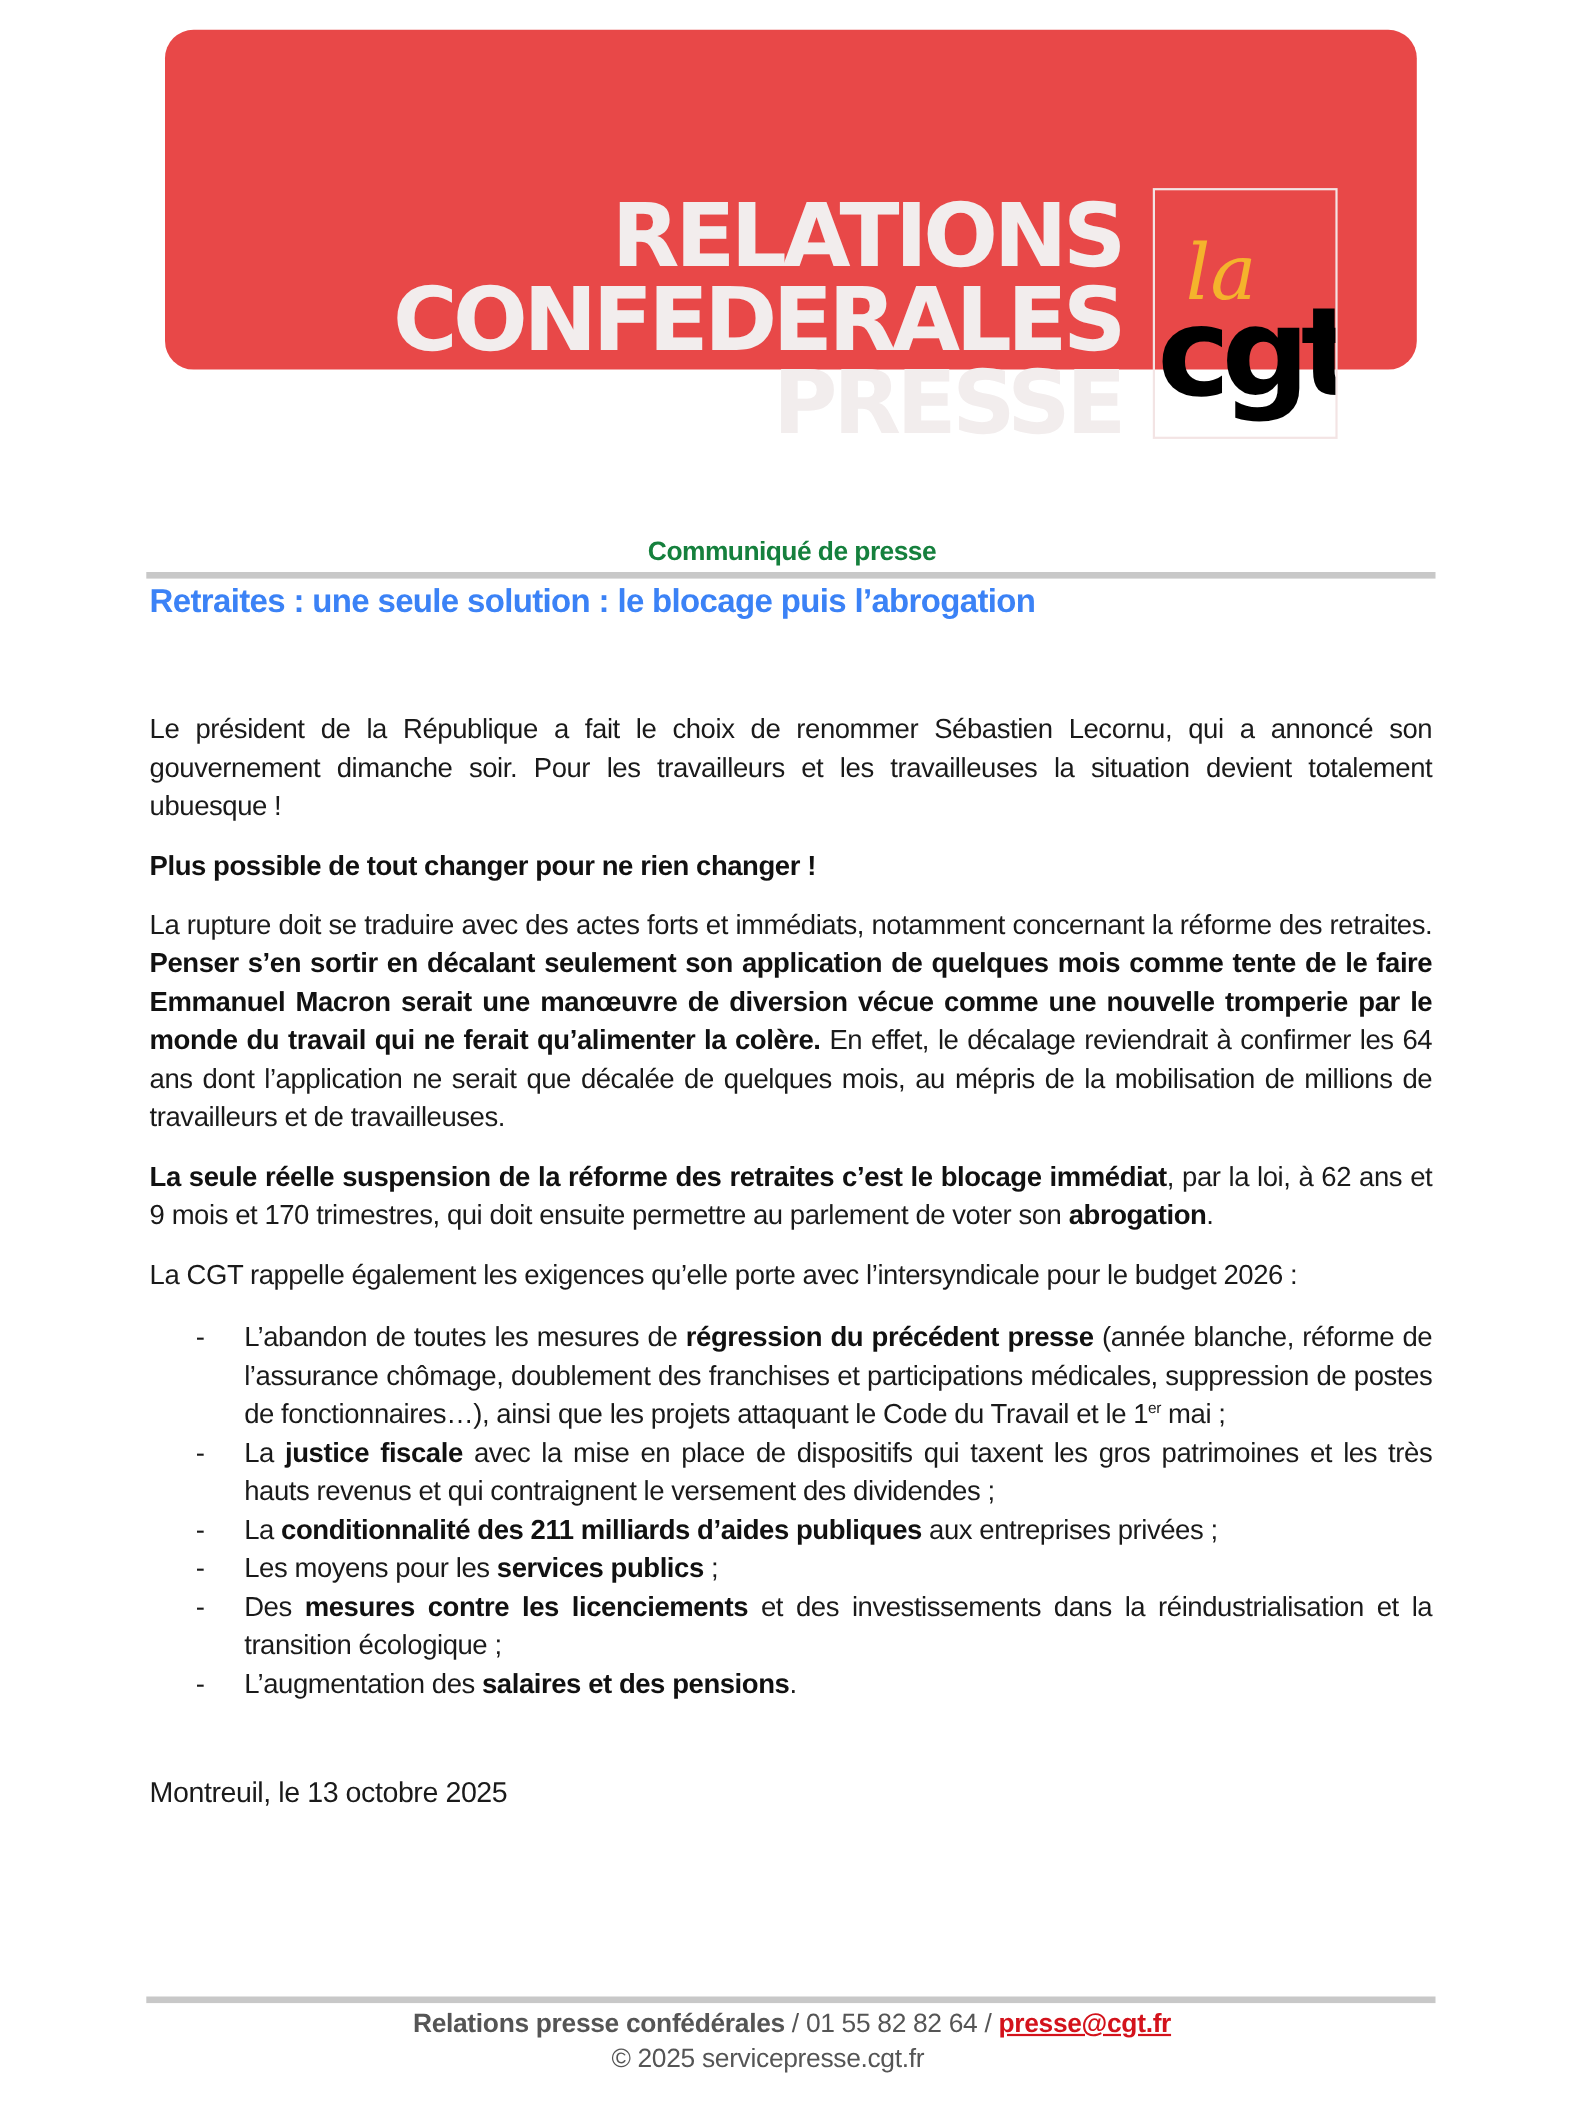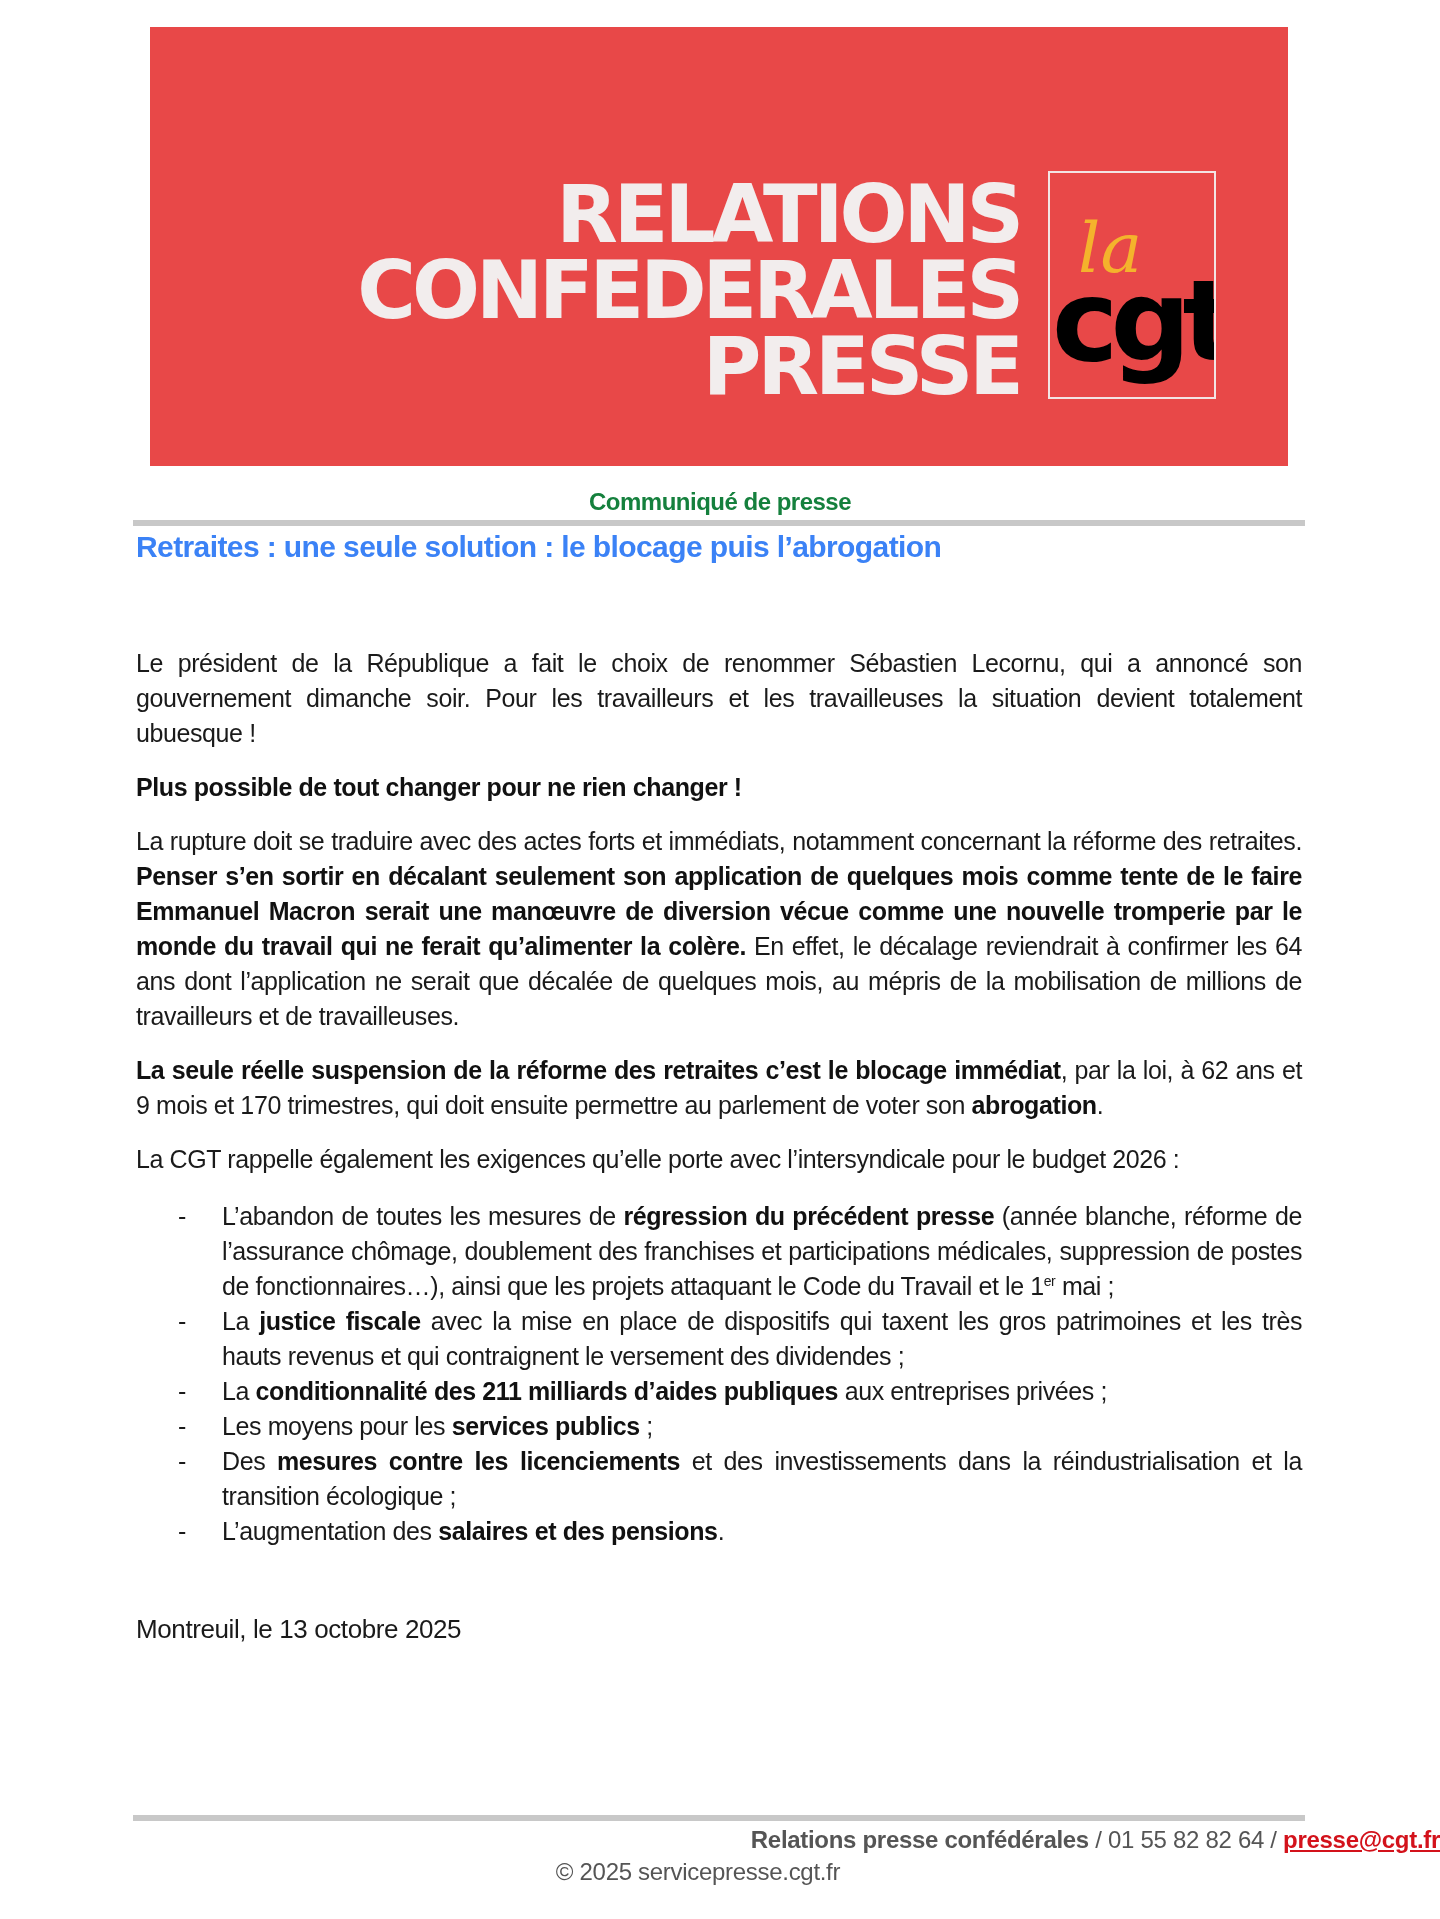--- a/index.html
+++ b/index.html
@@ -1,20 +1,20 @@
 <!DOCTYPE html>
 <html><head>
 <meta charset="utf-8">
 <style>
   html, body { margin: 0; padding: 0; background: #ffffff; }
   body { width: 1440px; height: 1919px; position: relative; overflow: hidden;
          font-family: "Liberation Sans", "DejaVu Sans", sans-serif; color: #1a1a1a; }
 
-  .banner { position: absolute; left: 150px; top: 27px; width: 1138px; height: 439px;
-            background: #e84848; }
+  .banner { position: absolute; left: 150px; top: 27px; width: 1138px; height: 309px;
+            background: #e84848; border-radius: 26px; }
   .banner-title { position: absolute; right: 268px; top: 150px; text-align: right;
                   color: #f2eded; font-family: "DejaVu Sans", sans-serif; font-weight: bold;
                   line-height: 76px; font-size: 80px; letter-spacing: -4px; }
   .banner-title div { white-space: nowrap; }
   .logo-box { position: absolute; left: 898px; top: 144px; width: 168px; height: 228px;
               border: 2px solid #f3e4e4; box-sizing: border-box; overflow: hidden; }
   .logo-la { position: absolute; left: 28px; top: 40px; color: #f4b32c;
              font-family: "DejaVu Serif", serif; font-style: italic; font-size: 70px;
              line-height: 70px; }
   .logo-cgt { position: absolute; left: 2px; top: 92px; color: #000000;
@@ -34,21 +34,21 @@
   .body p { margin: 0 0 19px 0; text-align: justify; }
   .body b { font-weight: bold; color: #111; }
   .body ul { list-style: none; margin: 0; padding: 0; }
   .body li { position: relative; padding-left: 86px; text-align: justify; }
   .body li .dash { position: absolute; left: 42px; top: 0; }
   .body sup { font-size: 14px; line-height: 0; }
 
   .signoff { position: absolute; left: 136px; top: 1614px; font-size: 26px; color: #1a1a1a;
              letter-spacing: -0.4px; }
 
-  .footer-line1 { position: absolute; left: 0; width: 1440px; top: 1826px; text-align: right;
+  .footer-line1 { position: absolute; left: 0; width: 1440px; top: 1826px; text-align: center;
                   font-size: 24px; color: #555; letter-spacing: -0.3px; }
   .footer-line1 .org { font-weight: bold; color: #555; }
   .footer-line1 a { color: #d3121b; font-weight: bold; text-decoration: underline; }
   .footer-line2 { position: absolute; left: 0; width: 1396px; top: 1858px; text-align: center;
                   font-size: 24px; color: #555; letter-spacing: -0.3px; }
 </style>
 </head>
 <body>
 
 <div class="banner">

